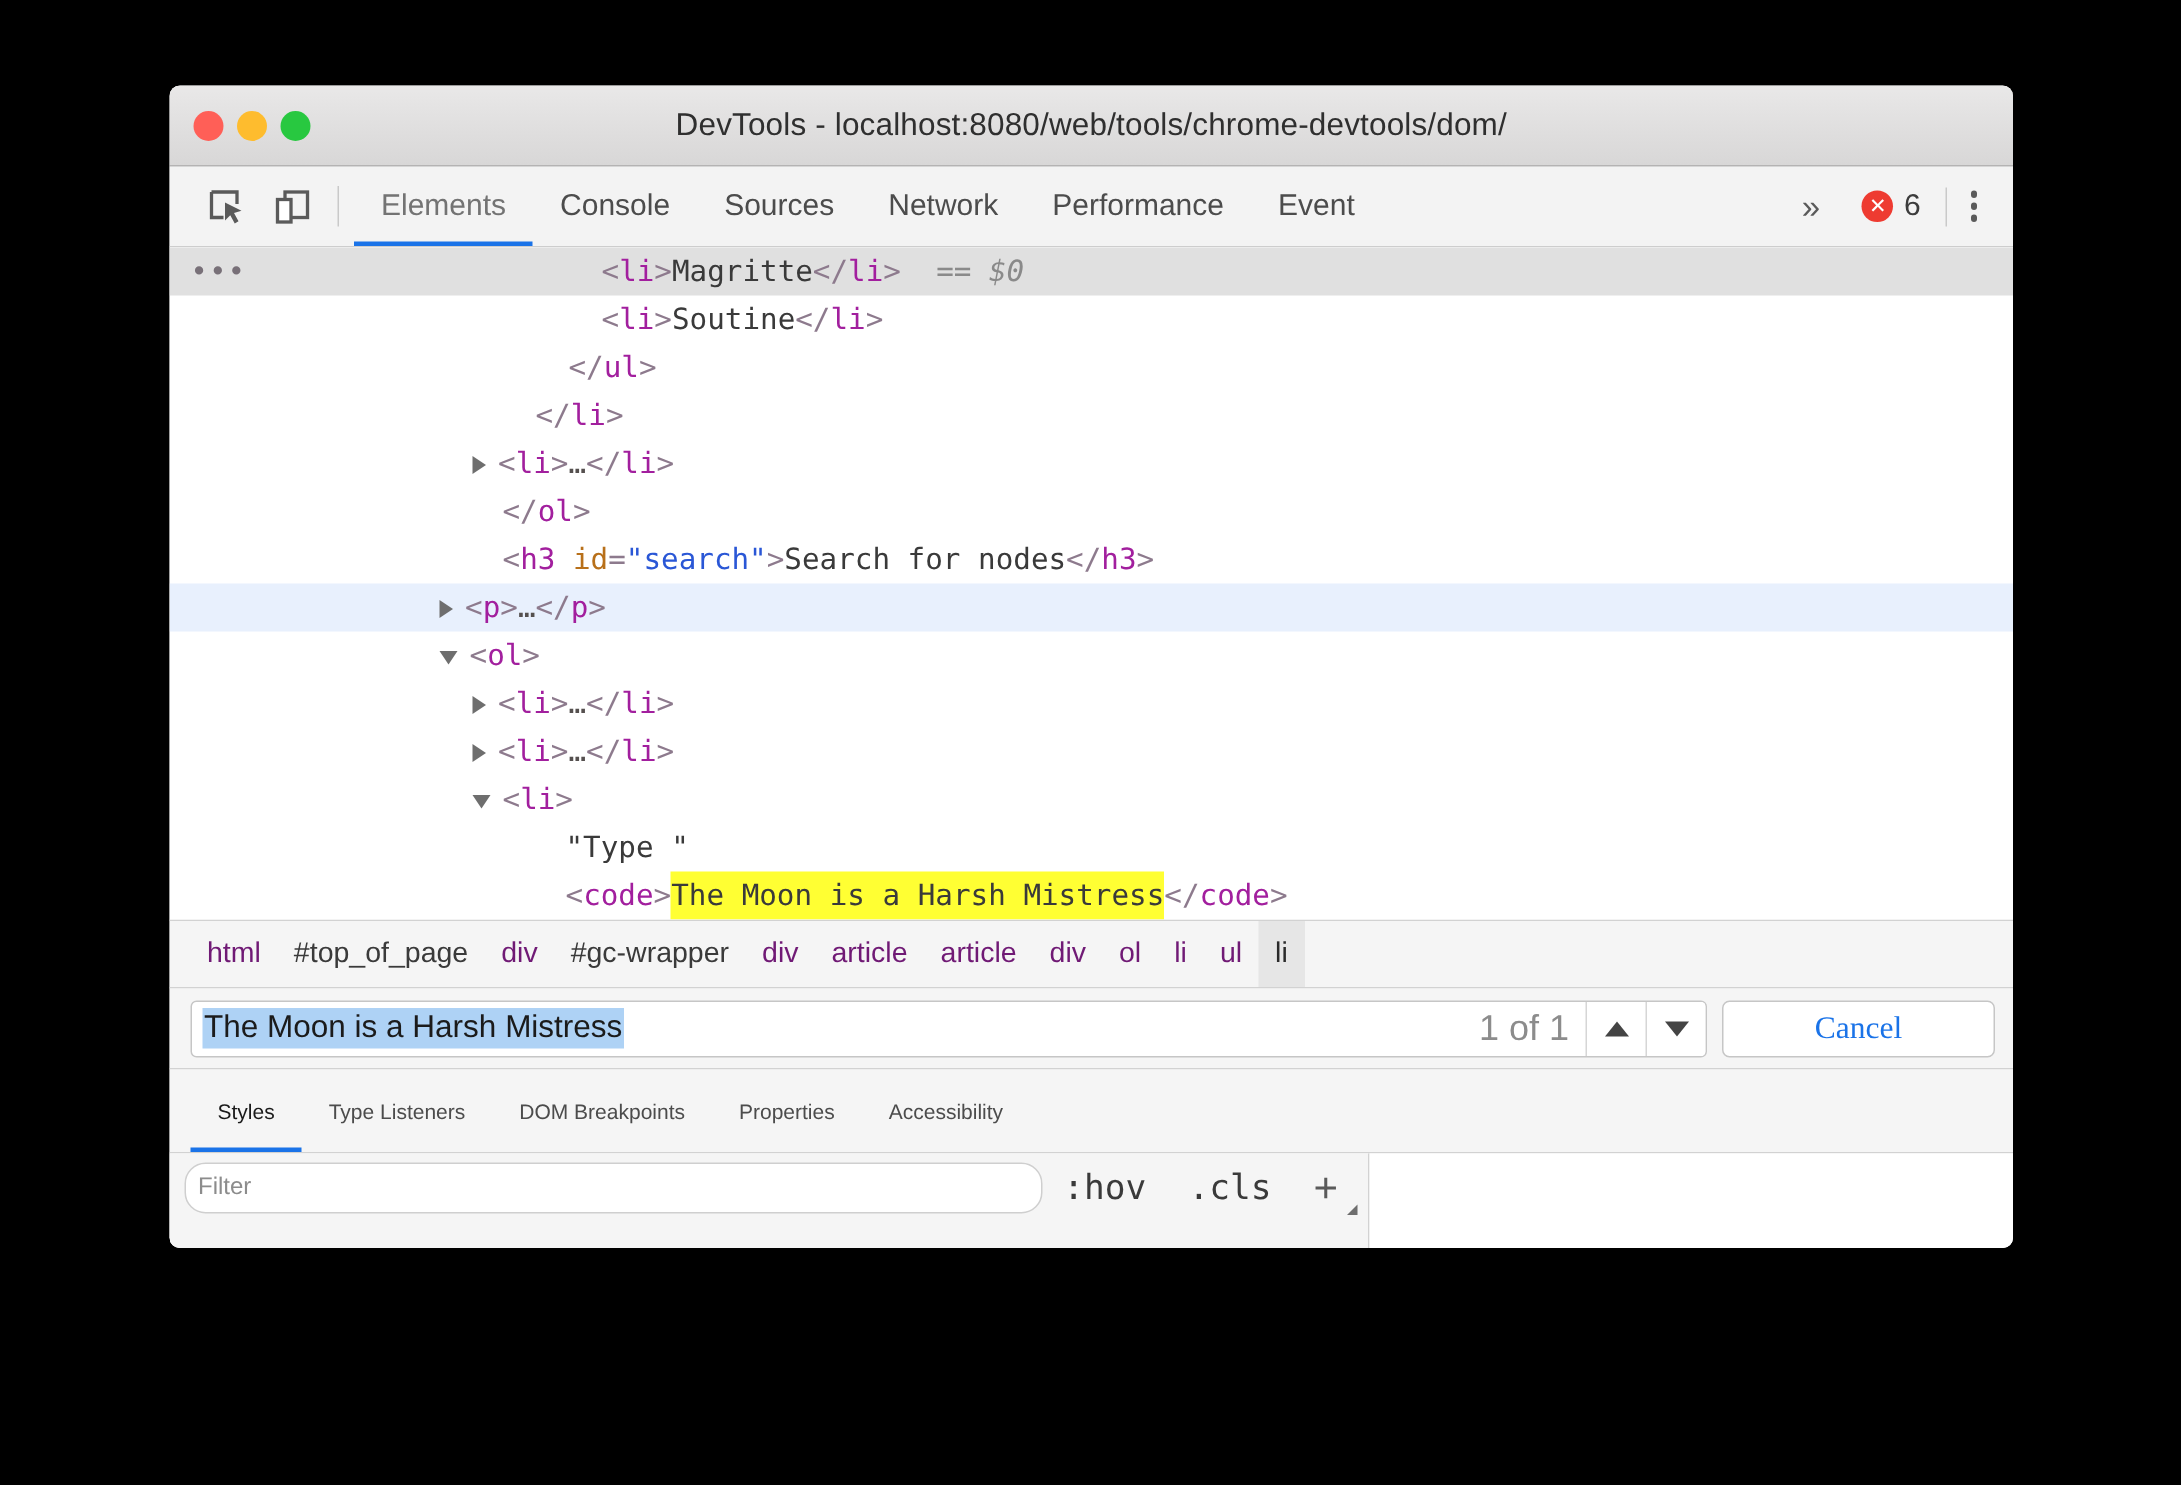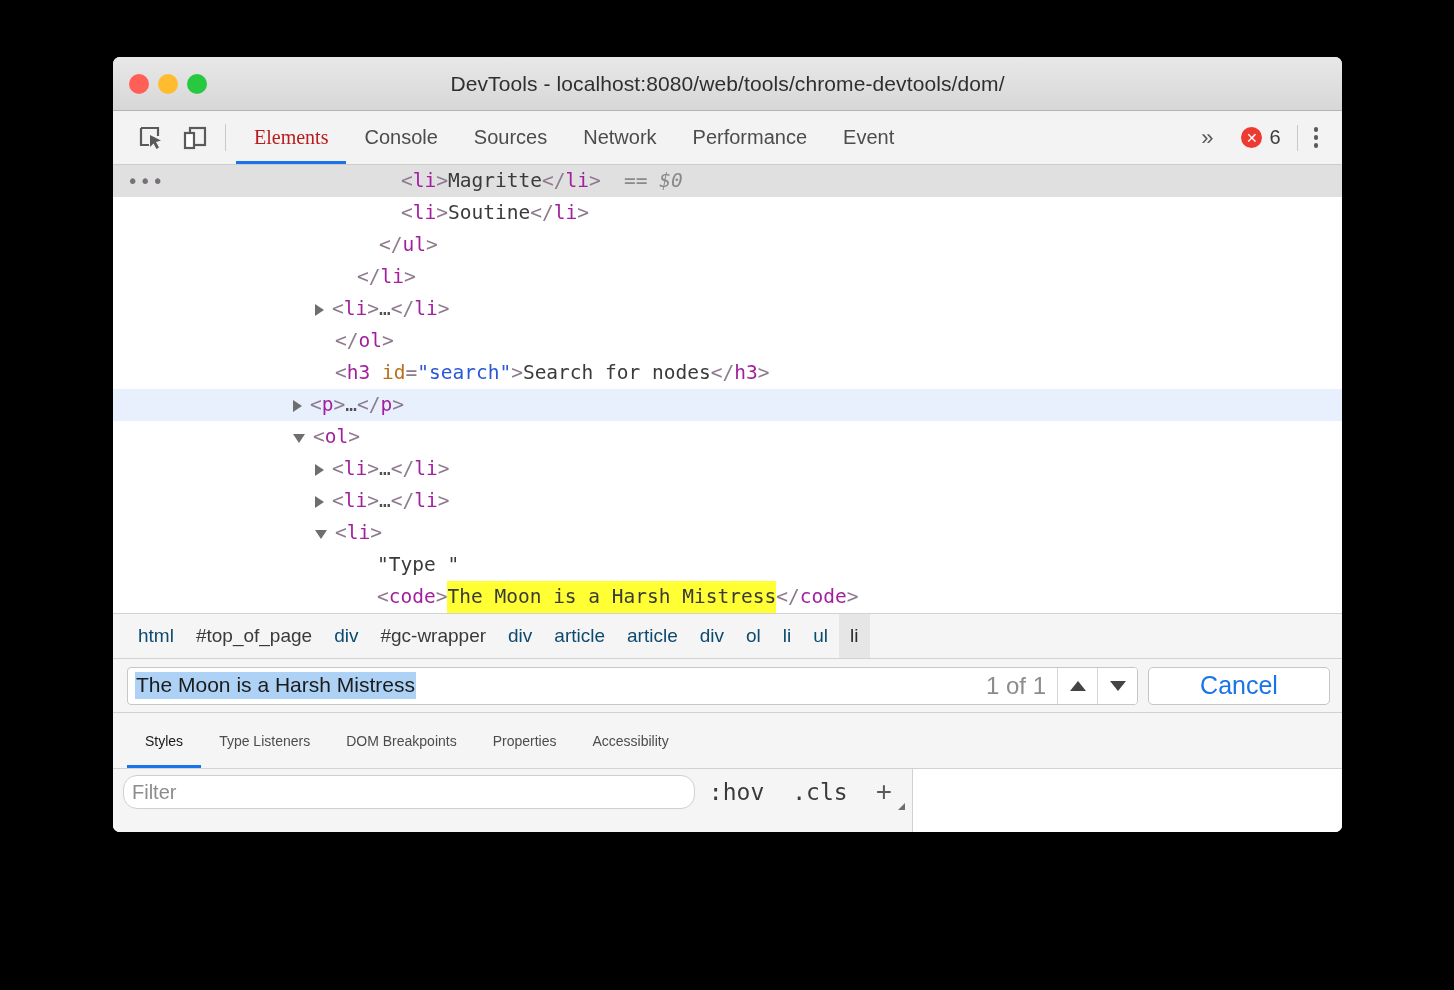--- a/index.html
+++ b/index.html
@@ -79,21 +79,21 @@
   .tab {
     display: flex;
     align-items: center;
     padding: 0 18px;
     font-size: 20px;
     color: #4c4c4c;
     position: relative;
     cursor: default;
     white-space: nowrap;
   }
-  .tab.active { color: #b91c1c; font-family: Liberation Serif, serif; }
+  .tab.active { color: #737373; }
   .tab.active::after {
     content: "";
     position: absolute;
     left: 0; right: 0; bottom: 0;
     height: 3px;
     background: #1a73e8;
   }
   #toolbar-right {
     margin-left: auto;
     display: flex;
@@ -199,21 +199,21 @@
     border-bottom: 1px solid #d2d2d2;
     display: flex;
     align-items: stretch;
     font-size: 19px;
     padding-left: 14px;
   }
   .crumb {
     display: flex;
     align-items: center;
     padding: 0 11px;
-    color: #0c4a6e;
+    color: #701a75;
     cursor: default;
     white-space: nowrap;
   }
   .crumb.id-crumb { color: #3a3a3a; }
   .crumb.active { background: #e6e6e6; color: #2b2b2b; }
 
   
   #searchbar {
     height: 54px;
     background: #f5f5f5;
@@ -272,23 +272,24 @@
 
   #cancel-btn {
     width: 182px;
     height: 38px;
     background: #fff;
     border: 1px solid #c6c6c6;
     border-radius: 5px;
     display: flex;
     align-items: center;
     justify-content: center;
-    font-size: 25px;
+    font-size: 21px;
     color: #1a73e8;
     cursor: default;
+    font-family: Liberation Serif, serif;
   }
 
   
   #sidebar-tabs {
     height: 56px;
     background: #f5f5f5;
     border-bottom: 1px solid #d2d2d2;
     display: flex;
     align-items: stretch;
     padding-left: 14px;
@@ -335,21 +336,21 @@
   }
   #filter-input {
     flex: 1;
     height: 34px;
     background: #fff;
     border: 1px solid #cfcfcf;
     border-radius: 14px;
     display: flex;
     align-items: center;
     padding-left: 8px;
-    font-size: 20px;
+    font-size: 16px;
     color: #8c8c8c;
   }
   .pseudo-btn {
     padding: 0 14px;
     font-size: 23px;
     color: #3a3a3a;
     font-family: "DejaVu Sans Mono", monospace;
     cursor: default;
     white-space: nowrap;
   }

